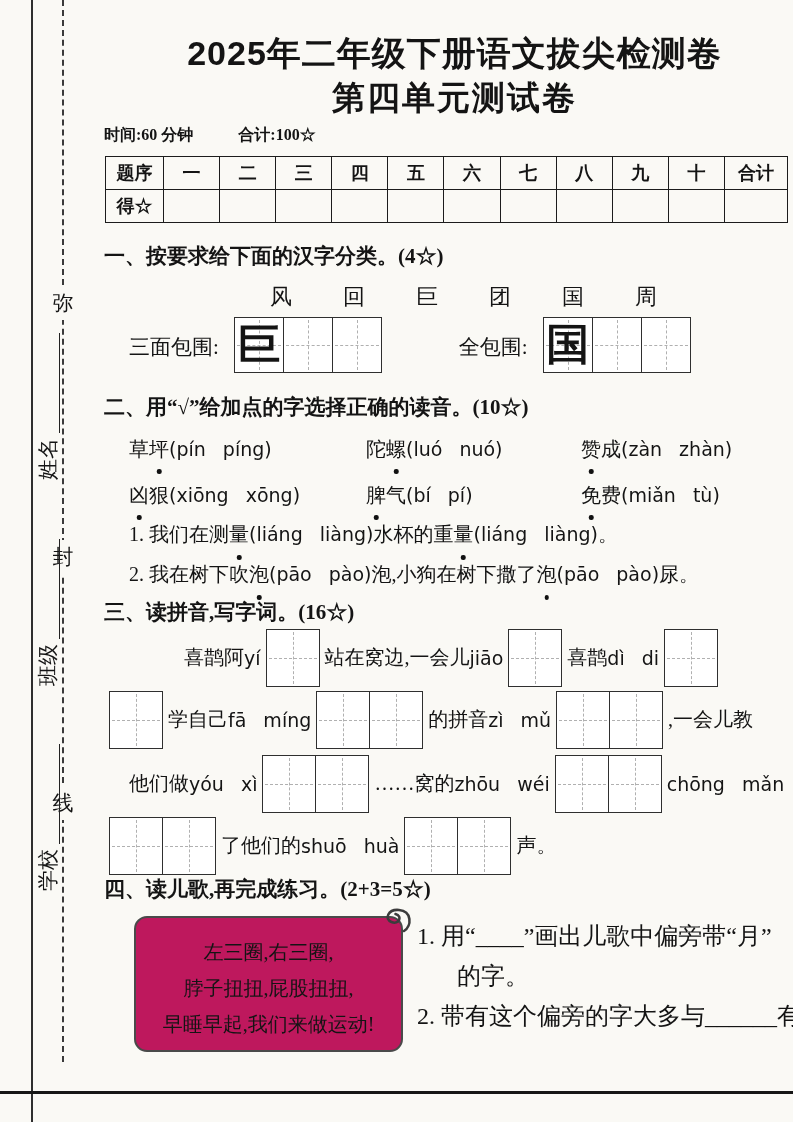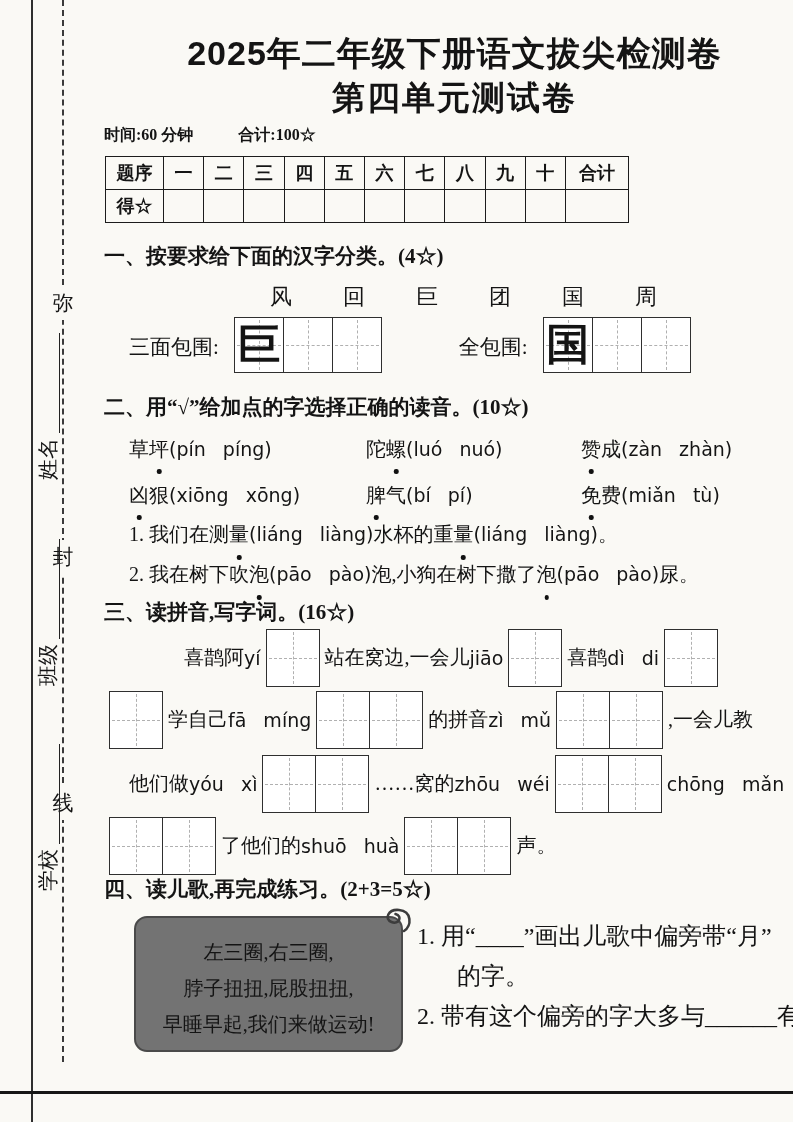--- a/index.html
+++ b/index.html
@@ -19,21 +19,21 @@
   .sl0{top:391px;} .sl1{top:597px;} .sl2{top:802px;}
   .sblank{display:inline-block;width:100px;height:1.05em;border-bottom:1.6px solid #222;}
   
   .content{position:absolute;left:104px;top:30px;width:701px;}
   .t1{font-family:"Liberation Sans","DejaVu Sans",sans-serif;font-weight:800;font-size:34px;
       text-align:center;letter-spacing:1px;line-height:1.4;}
   .t2{font-family:"Liberation Sans","DejaVu Sans",sans-serif;font-weight:800;font-size:33px;
       text-align:center;letter-spacing:2px;line-height:1.2;}
   .info{display:flex;justify-content:flex-start;gap:45px;font-size:16px;font-weight:700;margin-top:7px;line-height:1.4;}
   
-  table.score{border-collapse:collapse;margin:9px 0 16px 1px;table-layout:fixed;width:524px;}
+  table.score{border-collapse:collapse;margin:9px 0 16px 1px;table-layout:fixed;width:683px;}
   table.score td{border:1.7px solid #1c1c1c;height:32px;text-align:center;vertical-align:middle;
       font-size:18px;font-weight:700;padding:0;}
   table.score tr td:first-child{width:57px;}
   table.score tr td:last-child{width:62px;}
   
   .qh{font-weight:700;font-size:21px;line-height:29px;margin-top:0;}
   .mt19{margin-top:19px;} .mt16{margin-top:16px;} .mt4{margin-top:4px;}
   
   .cands{display:flex;gap:51px;margin:11px 0 0 166px;font-size:22px;line-height:29px;}
   .q1row{display:flex;align-items:center;margin:6px 0 0 25px;gap:10px;}
@@ -54,21 +54,21 @@
   .dotted{position:relative;display:inline-block;}
   .dotted::after{content:"";position:absolute;width:4.5px;height:4.5px;border-radius:50%;background:#111;
       left:50%;bottom:-6px;transform:translateX(-50%);}
   .sentence{margin-left:25px;line-height:40px;}
   
   .pline{display:flex;align-items:center;white-space:nowrap;}
   .pl0{margin:2px 0 0 80px;} .pl1{margin:4px 0 0 0;} .pl2{margin:6px 0 0 25px;} .pl3{margin:4px 0 0 0;}
   
   .q4area{display:flex;margin-top:12px;}
   .poembox{position:relative;width:245px;margin-left:30px;border:2.2px solid #4a4a4a;border-radius:13px;
-      padding:16px 10px 12px 10px;background:#737373;height:104px;flex:none;}
+      padding:16px 10px 12px 10px;background:#be185d;height:104px;flex:none;}
   .poemline{text-align:center;font-size:20px;line-height:36px;white-space:nowrap;}
   .ring{position:absolute;right:-14px;top:-16px;}
   .q4right{margin-left:14px;line-height:40px;font-size:24px;}
   .q4l2{margin-left:40px;}
   .botrule{position:absolute;left:0;right:0;top:1091px;height:3px;background:#161616;}
 </style>
 </head>
 <body>
 
 <div class="vline"></div>

